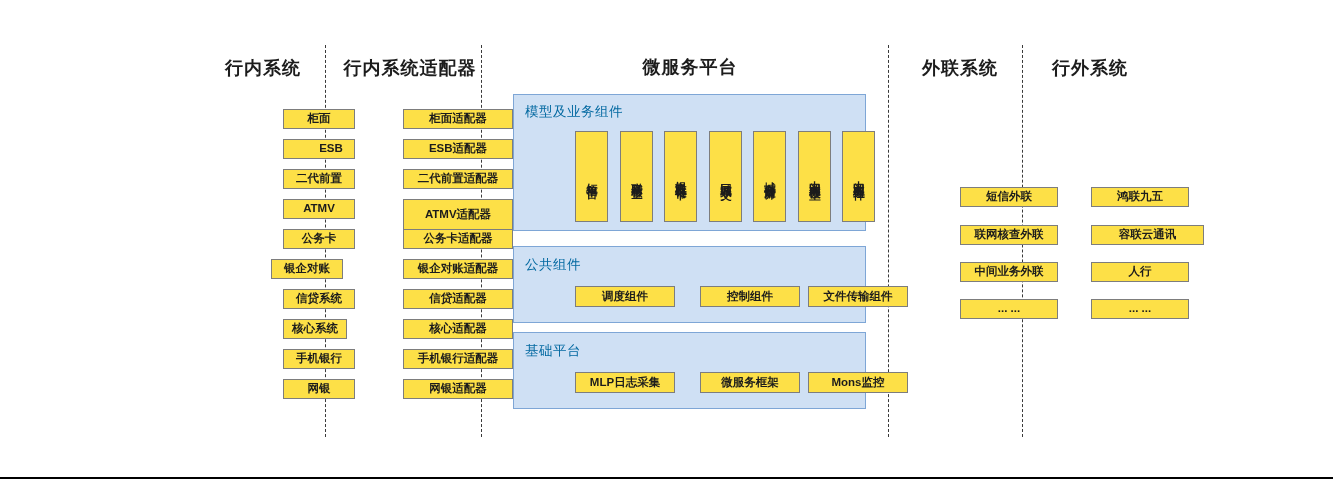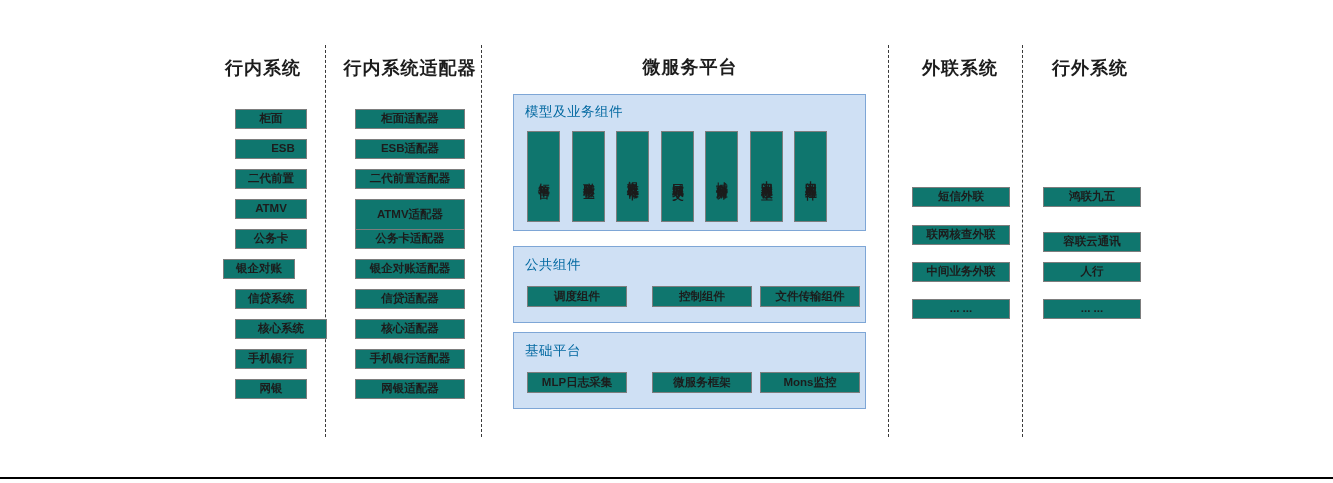--- a/index.html
+++ b/index.html
@@ -26,32 +26,33 @@
     font-size:18px;
     font-weight:bold;
     color:#1c1c1c;
     letter-spacing:1px;
     white-space:nowrap;
   }
 
   
   .node{
     position:absolute;
-    background:#0f766e;
+    background:#fde047;
     border:1.5px solid #7d7d7d;
     box-sizing:border-box;
     display:flex;
     align-items:center;
     justify-content:center;
     font-size:11.5px;
     font-weight:bold;
     color:#1c1c1c;
     text-align:right;
     line-height:1.15;
     white-space:nowrap;
+    margin-left:48px;
   }
 
   
   .node.vert{
     writing-mode:vertical-rl;
     text-orientation:upright;
     letter-spacing:1.5px;
     font-size:11.5px;
     padding:4px 0;
   }
@@ -94,21 +95,21 @@
   <div class="col-title" style="left:905px;top:56px;width:110px;">外联系统</div>
   <div class="col-title" style="left:1035px;top:56px;width:110px;">行外系统</div>
 
   <div class="node" style="left:235px;top:109px;width:72px;height:20px;">柜面</div>
   <div class="node" style="left:235px;top:139px;width:72px;height:20px;padding-left:24px;">ESB</div>
   <div class="node" style="left:235px;top:169px;width:72px;height:20px;">二代前置</div>
   <div class="node" style="left:235px;top:199px;width:72px;height:20px;">ATMV</div>
   <div class="node" style="left:235px;top:229px;width:72px;height:20px;">公务卡</div>
   <div class="node" style="left:223px;top:259px;width:72px;height:20px;">银企对账</div>
   <div class="node" style="left:235px;top:289px;width:72px;height:20px;">信贷系统</div>
-  <div class="node" style="left:235px;top:319px;width:92px;height:20px;">核心系统</div>
+  <div class="node" style="left:235px;top:319px;width:64px;height:20px;">核心系统</div>
   <div class="node" style="left:235px;top:349px;width:72px;height:20px;">手机银行</div>
   <div class="node" style="left:235px;top:379px;width:72px;height:20px;">网银</div>
 
   <div class="node" style="left:355px;top:109px;width:110px;height:20px;">柜面适配器</div>
   <div class="node" style="left:355px;top:139px;width:110px;height:20px;">ESB适配器</div>
   <div class="node" style="left:355px;top:169px;width:110px;height:20px;">二代前置适配器</div>
   <div class="node" style="left:355px;top:199px;width:110px;height:32px;">ATMV适配器</div>
   <div class="node" style="left:355px;top:229px;width:110px;height:20px;">公务卡适配器</div>
   <div class="node" style="left:355px;top:259px;width:110px;height:20px;">银企对账适配器</div>
   <div class="node" style="left:355px;top:289px;width:110px;height:20px;">信贷适配器</div>
@@ -140,19 +141,19 @@
   <div class="node" style="left:527px;top:372px;width:100px;height:21px;">MLP日志采集</div>
   <div class="node" style="left:652px;top:372px;width:100px;height:21px;">微服务框架</div>
   <div class="node" style="left:760px;top:372px;width:100px;height:21px;">Mons监控</div>
 
   <div class="node" style="left:912px;top:187px;width:98px;height:20px;">短信外联</div>
   <div class="node" style="left:912px;top:225px;width:98px;height:20px;">联网核查外联</div>
   <div class="node" style="left:912px;top:262px;width:98px;height:20px;">中间业务外联</div>
   <div class="node" style="left:912px;top:299px;width:98px;height:20px;">... ...</div>
 
   <div class="node" style="left:1043px;top:187px;width:98px;height:20px;">鸿联九五</div>
-  <div class="node" style="left:1043px;top:232px;width:98px;height:20px;">容联云通讯</div>
+  <div class="node" style="left:1043px;top:225px;width:113px;height:20px;">容联云通讯</div>
   <div class="node" style="left:1043px;top:262px;width:98px;height:20px;">人行</div>
   <div class="node" style="left:1043px;top:299px;width:98px;height:20px;">... ...</div>
 
   <div class="page-rule" style="top:477px;"></div>
 
 </div>
 
 </body></html>

